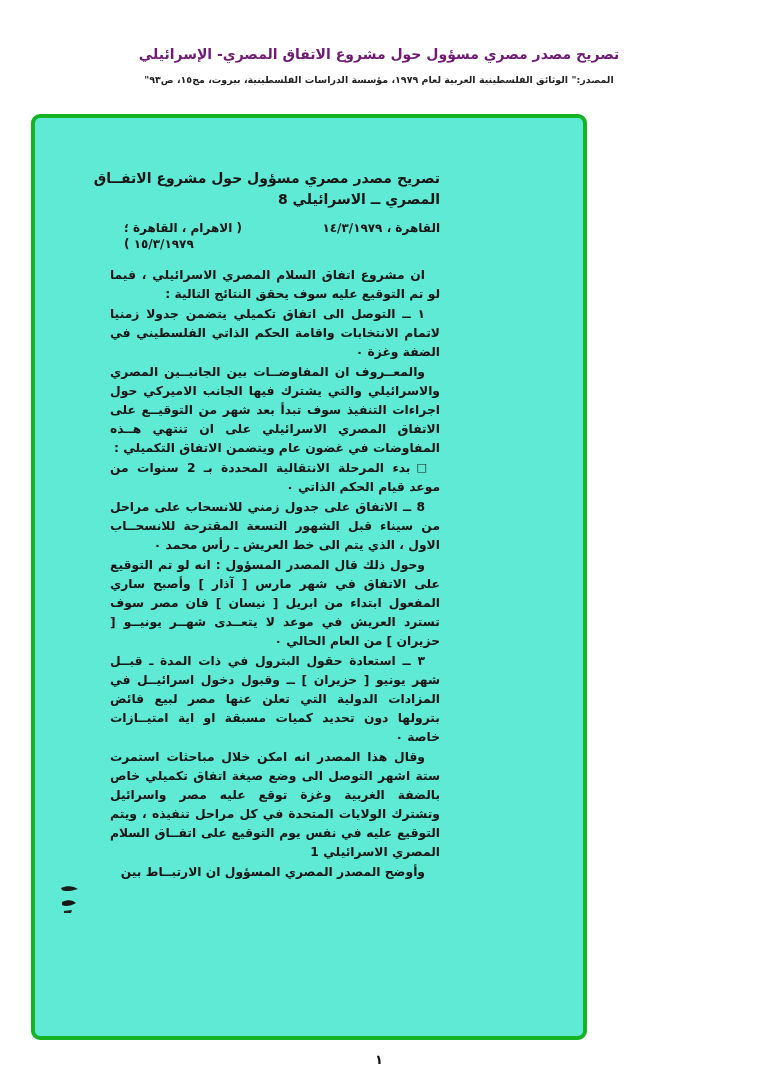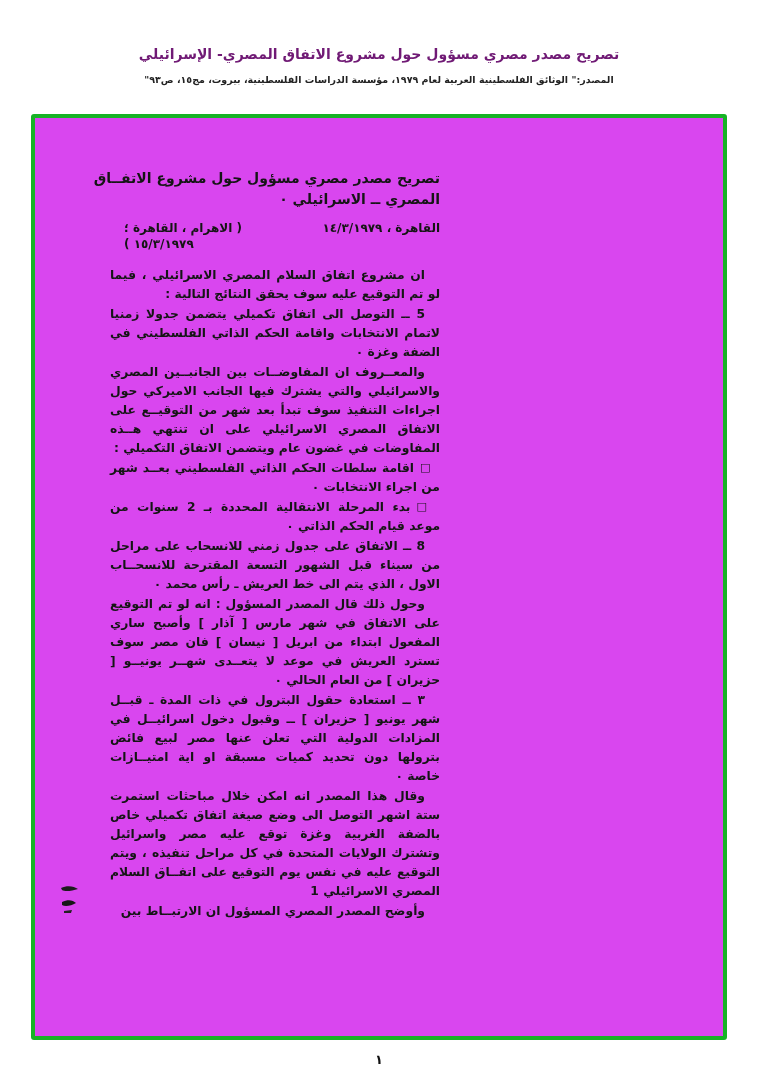--- a/index.html
+++ b/index.html
@@ -33,25 +33,25 @@
     direction: rtl;
     font-weight: bold;
     font-size: 9.5px;
     color: #222;
   }
 
   
   .frame {
     position: absolute;
     left: 31px; top: 114px;
-    width: 696px; height: 926px;
+    width: 556px; height: 926px;
     box-sizing: border-box;
     border: 4px solid #17b326;
-    border-radius: 3px;
-    background: #d946ef;
+    border-radius: 9px;
+    background: #5eead4;
   }
 
   
   .doc {
     position: absolute;
     left: 51px; top: 50px;
     width: 354px;
     direction: rtl;
     color: #151515;
   }
@@ -115,39 +115,36 @@
 <body>
 
 <div class="hdr-title">تصريح مصدر مصري مسؤول حول مشروع الاتفاق المصري- الإسرائيلي</div>
 <div class="hdr-source">المصدر:" الوثائق الفلسطينية العربية لعام ١٩٧٩، مؤسسة الدراسات الفلسطينية، بيروت، مج١٥، ص٩٣"</div>
 
 <div class="frame">
   <div class="doc">
 
     <div class="doc-title">
       <div>تصريح مصدر مصري مسؤول حول مشروع الاتفــاق</div>
-      <div>المصري ــ الاسرائيلي ٠</div>
+      <div>المصري ــ الاسرائيلي 8</div>
     </div>
 
     <div class="dateline">
       <div class="dl-right">القاهرة ، ١٤/٣/١٩٧٩</div>
       <div class="dl-left">
         <div>( الاهرام ، القاهرة ؛</div>
         <div>١٥/٣/١٩٧٩ )</div>
       </div>
     </div>
 
     <div class="body-text">
       <div class="para">ان مشروع اتفاق السلام المصري الاسرائيلي ، فيما لو تم التوقيع عليه سوف يحقق النتائج التالية :</div>
-      <div class="para">5 ــ التوصل الى اتفاق تكميلي يتضمن جدولا زمنيا لاتمام الانتخابات واقامة الحكم الذاتي الفلسطيني في الضفة وغزة ٠</div>
+      <div class="para">١ ــ التوصل الى اتفاق تكميلي يتضمن جدولا زمنيا لاتمام الانتخابات واقامة الحكم الذاتي الفلسطيني في الضفة وغزة ٠</div>
       <div class="para">والمعــروف ان المفاوضــات بين الجانبــين المصري والاسرائيلي والتي يشترك فيها الجانب الاميركي حول اجراءات التنفيذ سوف تبدأ بعد شهر من التوقيــع على الاتفاق المصري الاسرائيلي على ان تنتهي هــذه المفاوضات في غضون عام ويتضمن الاتفاق التكميلي :</div>
 
-      <div class="para bullet">
-        <span class="sq">□</span><span>اقامة سلطات الحكم الذاتي الفلسطيني بعــد شهر من اجراء الانتخابات ٠</span>
-      </div>
       <div class="para bullet">
         <span class="sq">□</span><span>بدء المرحلة الانتقالية المحددة بـ 2 سنوات من موعد قيام الحكم الذاتي ٠</span>
       </div>
 
       <div class="para">8 ــ الاتفاق على جدول زمني للانسحاب على مراحل من سيناء قبل الشهور التسعة المقترحة للانسحــاب الاول ، الذي يتم الى خط العريش ـ رأس محمد ٠</div>
       <div class="para">وحول ذلك قال المصدر المسؤول : انه لو تم التوقيع على الاتفاق في شهر مارس [ آذار ] وأصبح ساري المفعول ابتداء من ابريل [ نيسان ] فان مصر سوف تسترد العريش في موعد لا يتعــدى شهــر يونيــو [ حزيران ] من العام الحالي ٠</div>
       <div class="para">٣ ــ استعادة حقول البترول في ذات المدة ـ قبــل شهر يونيو [ حزيران ] ــ وقبول دخول اسرائيــل في المزادات الدولية التي تعلن عنها مصر لبيع فائض بترولها دون تحديد كميات مسبقة او اية امتيــازات خاصة ٠</div>
       <div class="para">وقال هذا المصدر انه امكن خلال مباحثات استمرت ستة اشهر التوصل الى وضع صيغة اتفاق تكميلي خاص بالضفة الغربية وغزة توقع عليه مصر واسرائيل وتشترك الولايات المتحدة في كل مراحل تنفيذه ، ويتم التوقيع عليه في نفس يوم التوقيع على اتفــاق السلام المصري الاسرائيلي 1</div>
       <div class="para">وأوضح المصدر المصري المسؤول ان الارتبــاط بين</div>
     </div>

